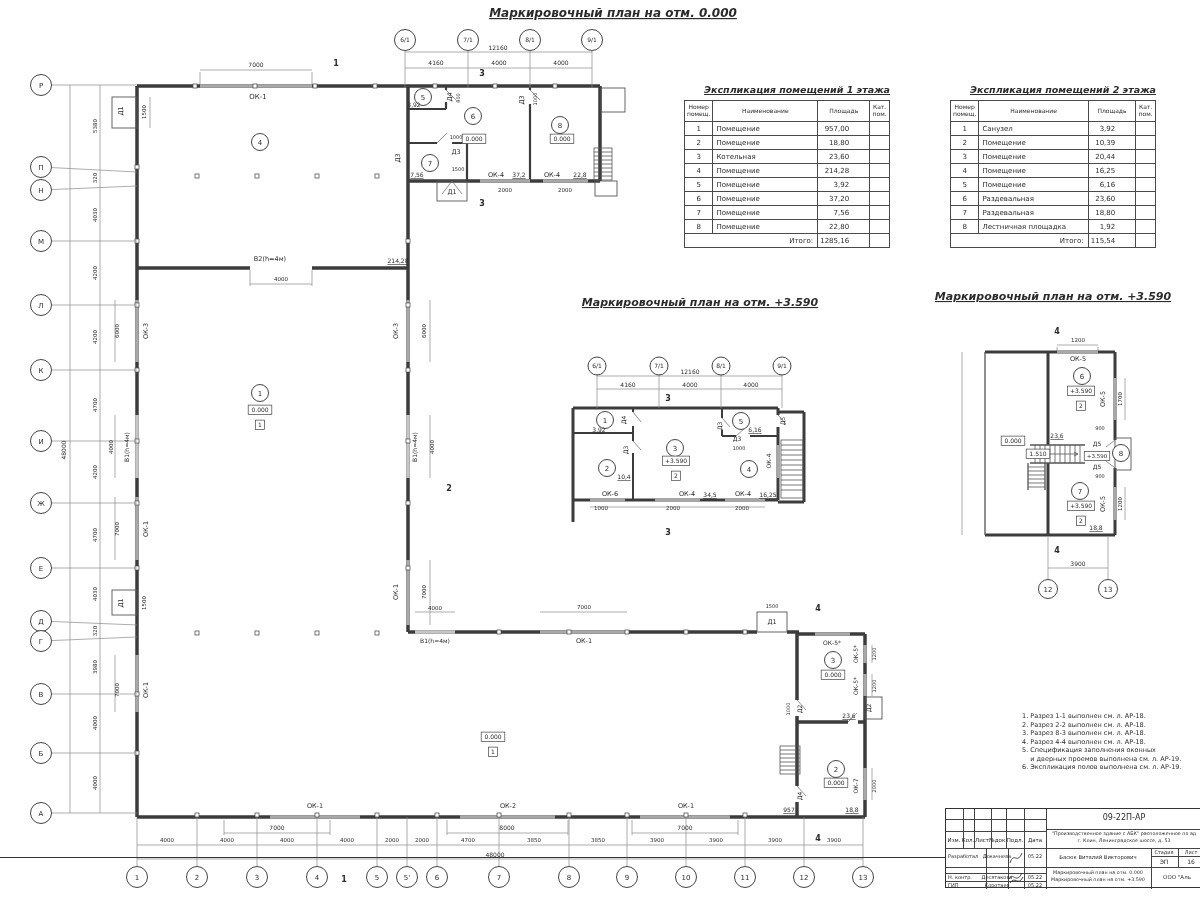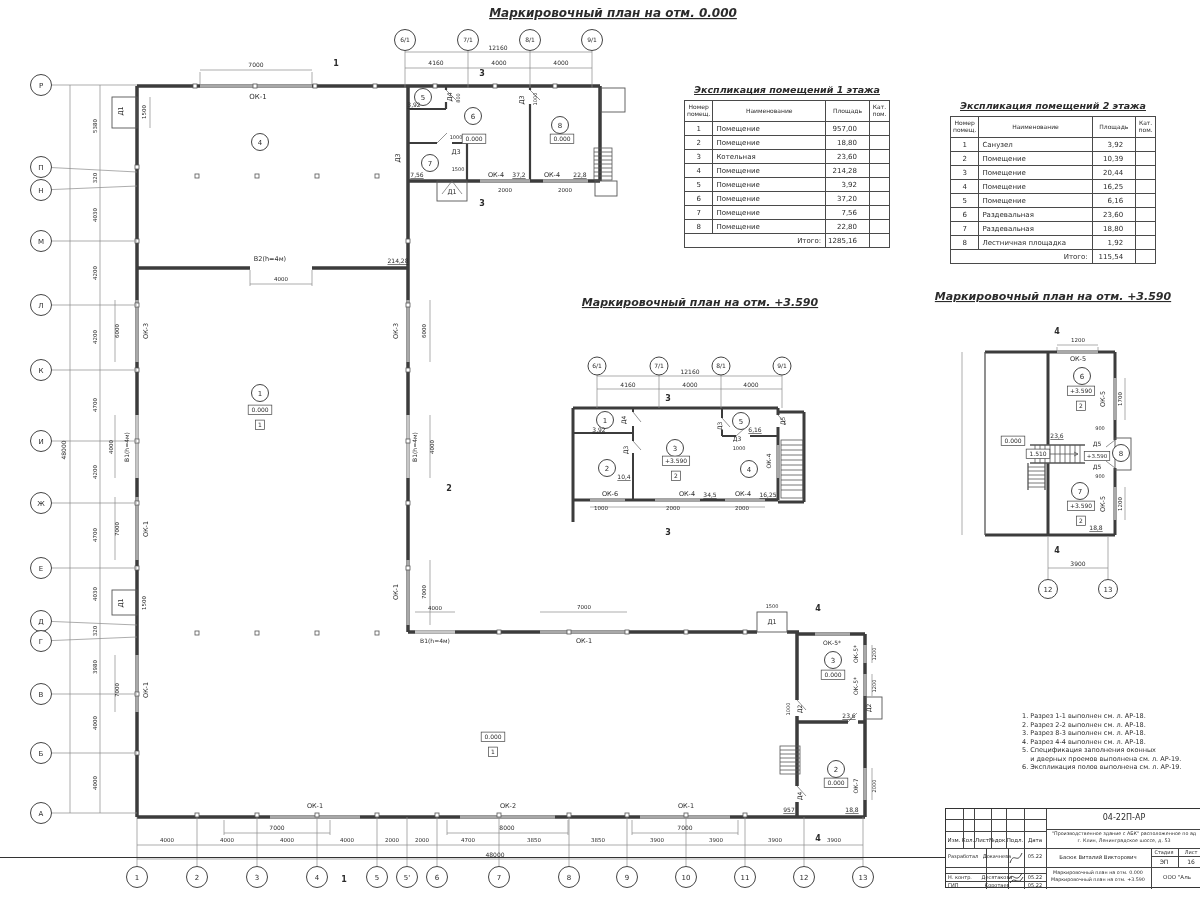--- a/index.html
+++ b/index.html
@@ -1,27 +1,27 @@
 <!DOCTYPE html>
 <html><head>
 <meta charset="utf-8">
 <style>
   html,body{margin:0;padding:0;background:#e8e8e8;}
   .sheet{position:relative;width:1200px;height:900px;background:#ffffff;overflow:hidden;
          font-family:"DejaVu Sans","Liberation Sans",sans-serif;color:#2b2b2b;}
   .sheet svg{position:absolute;left:0;top:0;font-family:"DejaVu Sans","Liberation Sans",sans-serif;}
   svg text{fill:#2b2b2b;}
   .exp{position:absolute;}
-  .exp-title{font-size:9.5px;font-weight:bold;font-style:italic;text-decoration:underline;text-align:center;margin-bottom:5px;white-space:nowrap;}
+  .exp-title{font-size:9.5px;font-weight:bold;font-style:italic;text-decoration:underline;text-align:right;margin-bottom:5px;white-space:nowrap;}
   .exp table{border-collapse:collapse;table-layout:fixed;}
   .exp th,.exp td{border:1px solid #4a4a4a;font-size:7px;font-weight:normal;padding:0 2px;height:13px;overflow:hidden;white-space:nowrap;}
   .exp th{font-size:6px;line-height:1.1;white-space:pre-line;text-align:center;height:20px;}
   .exp td.cnum{text-align:center;}
   .exp td.cname{text-align:left;padding-left:3px;}
-  .exp td.carea{text-align:right;padding-right:12px;}
+  .exp td.carea{text-align:right;padding-right:20px;}
   .exp td.ctot{text-align:right;padding-right:4px;}
   .notes{position:absolute;left:1022px;top:712px;width:178px;font-size:6.5px;line-height:1.32;white-space:pre;}
   .frameline{position:absolute;left:0;top:857px;width:945px;height:1.2px;background:#333;}
   .tb{position:absolute;left:945px;top:808px;width:257px;height:80px;border:1.2px solid #333;box-sizing:border-box;font-size:5.5px;}
   .tb .vl,.tb .hl{position:absolute;background:#444;}
   .tb .vl{width:1px;} .tb .hl{height:1px;}
   .tb span{position:absolute;white-space:nowrap;transform:translate(-50%,0);}
   .tb .la{transform:none;}
 </style>
 </head>
@@ -572,21 +572,21 @@
       <tfoot>
           <tr>
         <td colspan="2" class="ctot">Итого:</td>
         <td class="carea">1285,16</td>
         <td></td>
       </tr>
         </tfoot>
     </table>
   </div>
 
-  <div class="exp" style="left:950px;top:100px;width:206px">
+  <div class="exp" style="left:950px;top:84px;width:206px">
     <div class="exp-title">Экспликация помещений 2 этажа</div>
     <table>
       <colgroup>
           <col style="width:26px">
           <col style="width:116px">
           <col style="width:44px">
           <col style="width:20px">
         </colgroup>
       <thead>
           <tr>
@@ -676,21 +676,21 @@
     <div class="vl" style="left:60px;top:0;height:39px"></div>
     <div class="vl" style="left:78px;top:0;height:39px"></div>
     <div class="vl" style="left:40px;top:39px;height:41px"></div>
     <div class="vl" style="left:62px;top:39px;height:41px"></div>
     <div class="vl" style="left:78px;top:39px;height:41px"></div>
     <div class="hl" style="left:100px;top:20px;width:157px"></div>
     <div class="vl" style="left:205px;top:39px;height:41px"></div>
     <div class="vl" style="left:232px;top:39px;height:19px"></div>
     <div class="hl" style="left:205px;top:47px;width:52px"></div>
 
-    <span style="left:178px;top:4px;font-size:8px">04-22П-АР</span>
+    <span style="left:178px;top:4px;font-size:8px">09-22П-АР</span>
     <span style="left:178px;top:22px;font-size:4.8px">"Производственное здание с АБК" расположенное по ад</span>
     <span style="left:178px;top:29px;font-size:4.8px">г. Клин, Ленинградское шоссе, д. 53</span>
 
     <span style="left:8px;top:28px">Изм.</span>
     <span style="left:22px;top:28px">Кол.</span>
     <span style="left:36px;top:28px">Лист</span>
     <span style="left:52px;top:28px">№док.</span>
     <span style="left:69px;top:28px">Подл.</span>
     <span style="left:89px;top:28px">Дата</span>
 

